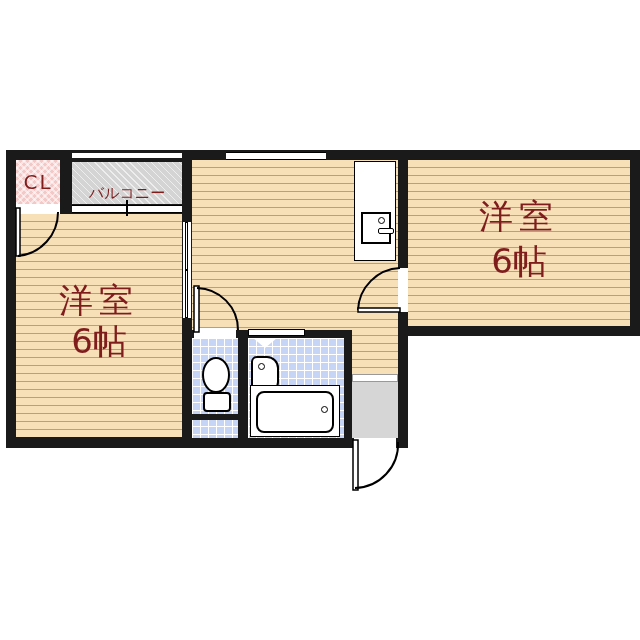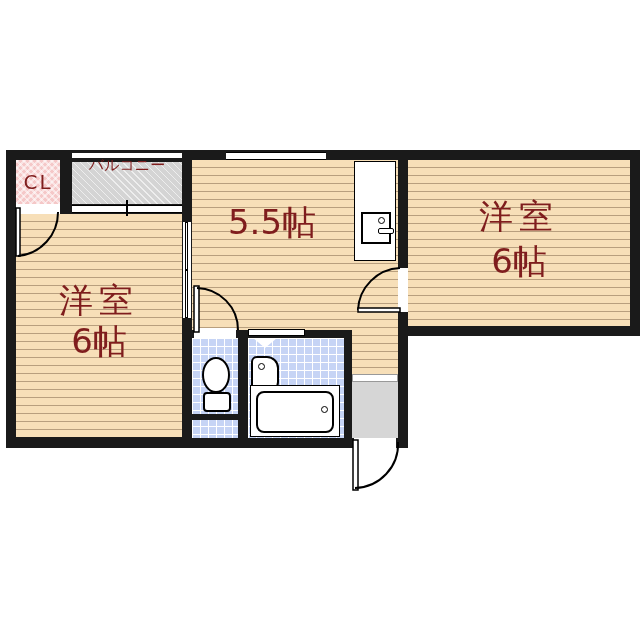--- a/index.html
+++ b/index.html
@@ -28,28 +28,27 @@
 <div class="abs" style="left:16px;top:160px;width:44px;height:44px;background:#f5c8c8;background-image:repeating-linear-gradient(45deg,rgba(255,255,255,0.5) 0 2px,transparent 2px 5px),repeating-linear-gradient(-45deg,rgba(255,255,255,0.5) 0 2px,transparent 2px 5px);"></div>
 <div class="abs label" style="left:16px;top:170px;width:44px;font-size:20px;letter-spacing:2px;">CL</div>
 <div class="abs" style="left:16px;top:204px;width:44px;height:10px;background:#fff;"></div>
 <svg class="abs" style="left:14px;top:204px;" width="50" height="56">
   <rect x="2" y="4" width="4" height="48" fill="#fff" stroke="#000" stroke-width="1.5"></rect>
   <path d="M4 52 A44 44 0 0 0 44 8" fill="none" stroke="#000" stroke-width="2"></path>
 </svg>
 
 <div class="abs" style="left:72px;top:162px;width:110px;height:42px;background:#d4d4d4;background-image:repeating-linear-gradient(45deg,rgba(255,255,255,0.6) 0 1px,transparent 1px 5px);"></div>
 <div class="abs" style="left:72px;top:153px;width:110px;height:5px;background:#fff;"></div>
-<div class="abs label" style="left:72px;top:156px;width:110px;font-size:15px;">バルコニー</div>
+<div class="abs label" style="left:72px;top:184px;width:110px;font-size:15px;">バルコニー</div>
 <div class="abs" style="left:72px;top:205px;width:110px;height:6px;background:#fff;border-top:1px solid #000;border-bottom:1px solid #000;"></div>
 <div class="abs" style="left:126px;top:200px;width:2px;height:16px;background:#000;"></div>
 
 <div class="abs floor" style="left:192px;top:160px;width:206px;height:170px;"></div>
 <div class="abs floor" style="left:352px;top:320px;width:46px;height:54px;"></div>
 <div class="abs label" style="left:192px;top:194px;width:160px;">
-  <div class="room-size" style="margin-top:8px;">5.5帖</div>
 </div>
 <div class="abs" style="left:226px;top:152px;width:100px;height:6px;background:#fff;border-top:1px solid #000;border-bottom:1px solid #000;"></div>
 
 <div class="abs" style="left:354px;top:161px;width:42px;height:100px;background:#fff;border:1px solid #000;box-sizing:border-box;"></div>
 <div class="abs" style="left:361px;top:212px;width:30px;height:32px;border:2px solid #000;box-sizing:border-box;background:#fff;"></div>
 <div class="abs" style="left:378px;top:217px;width:5px;height:5px;border:1.5px solid #000;border-radius:50%;"></div>
 <div class="abs" style="left:378px;top:228px;width:14px;height:4px;border:1.5px solid #000;border-radius:2px;background:#fff;"></div>
 
 <div class="abs" style="left:398px;top:268px;width:10px;height:44px;background:#fff;"></div>
 <svg class="abs" style="left:354px;top:264px;" width="50" height="52">

